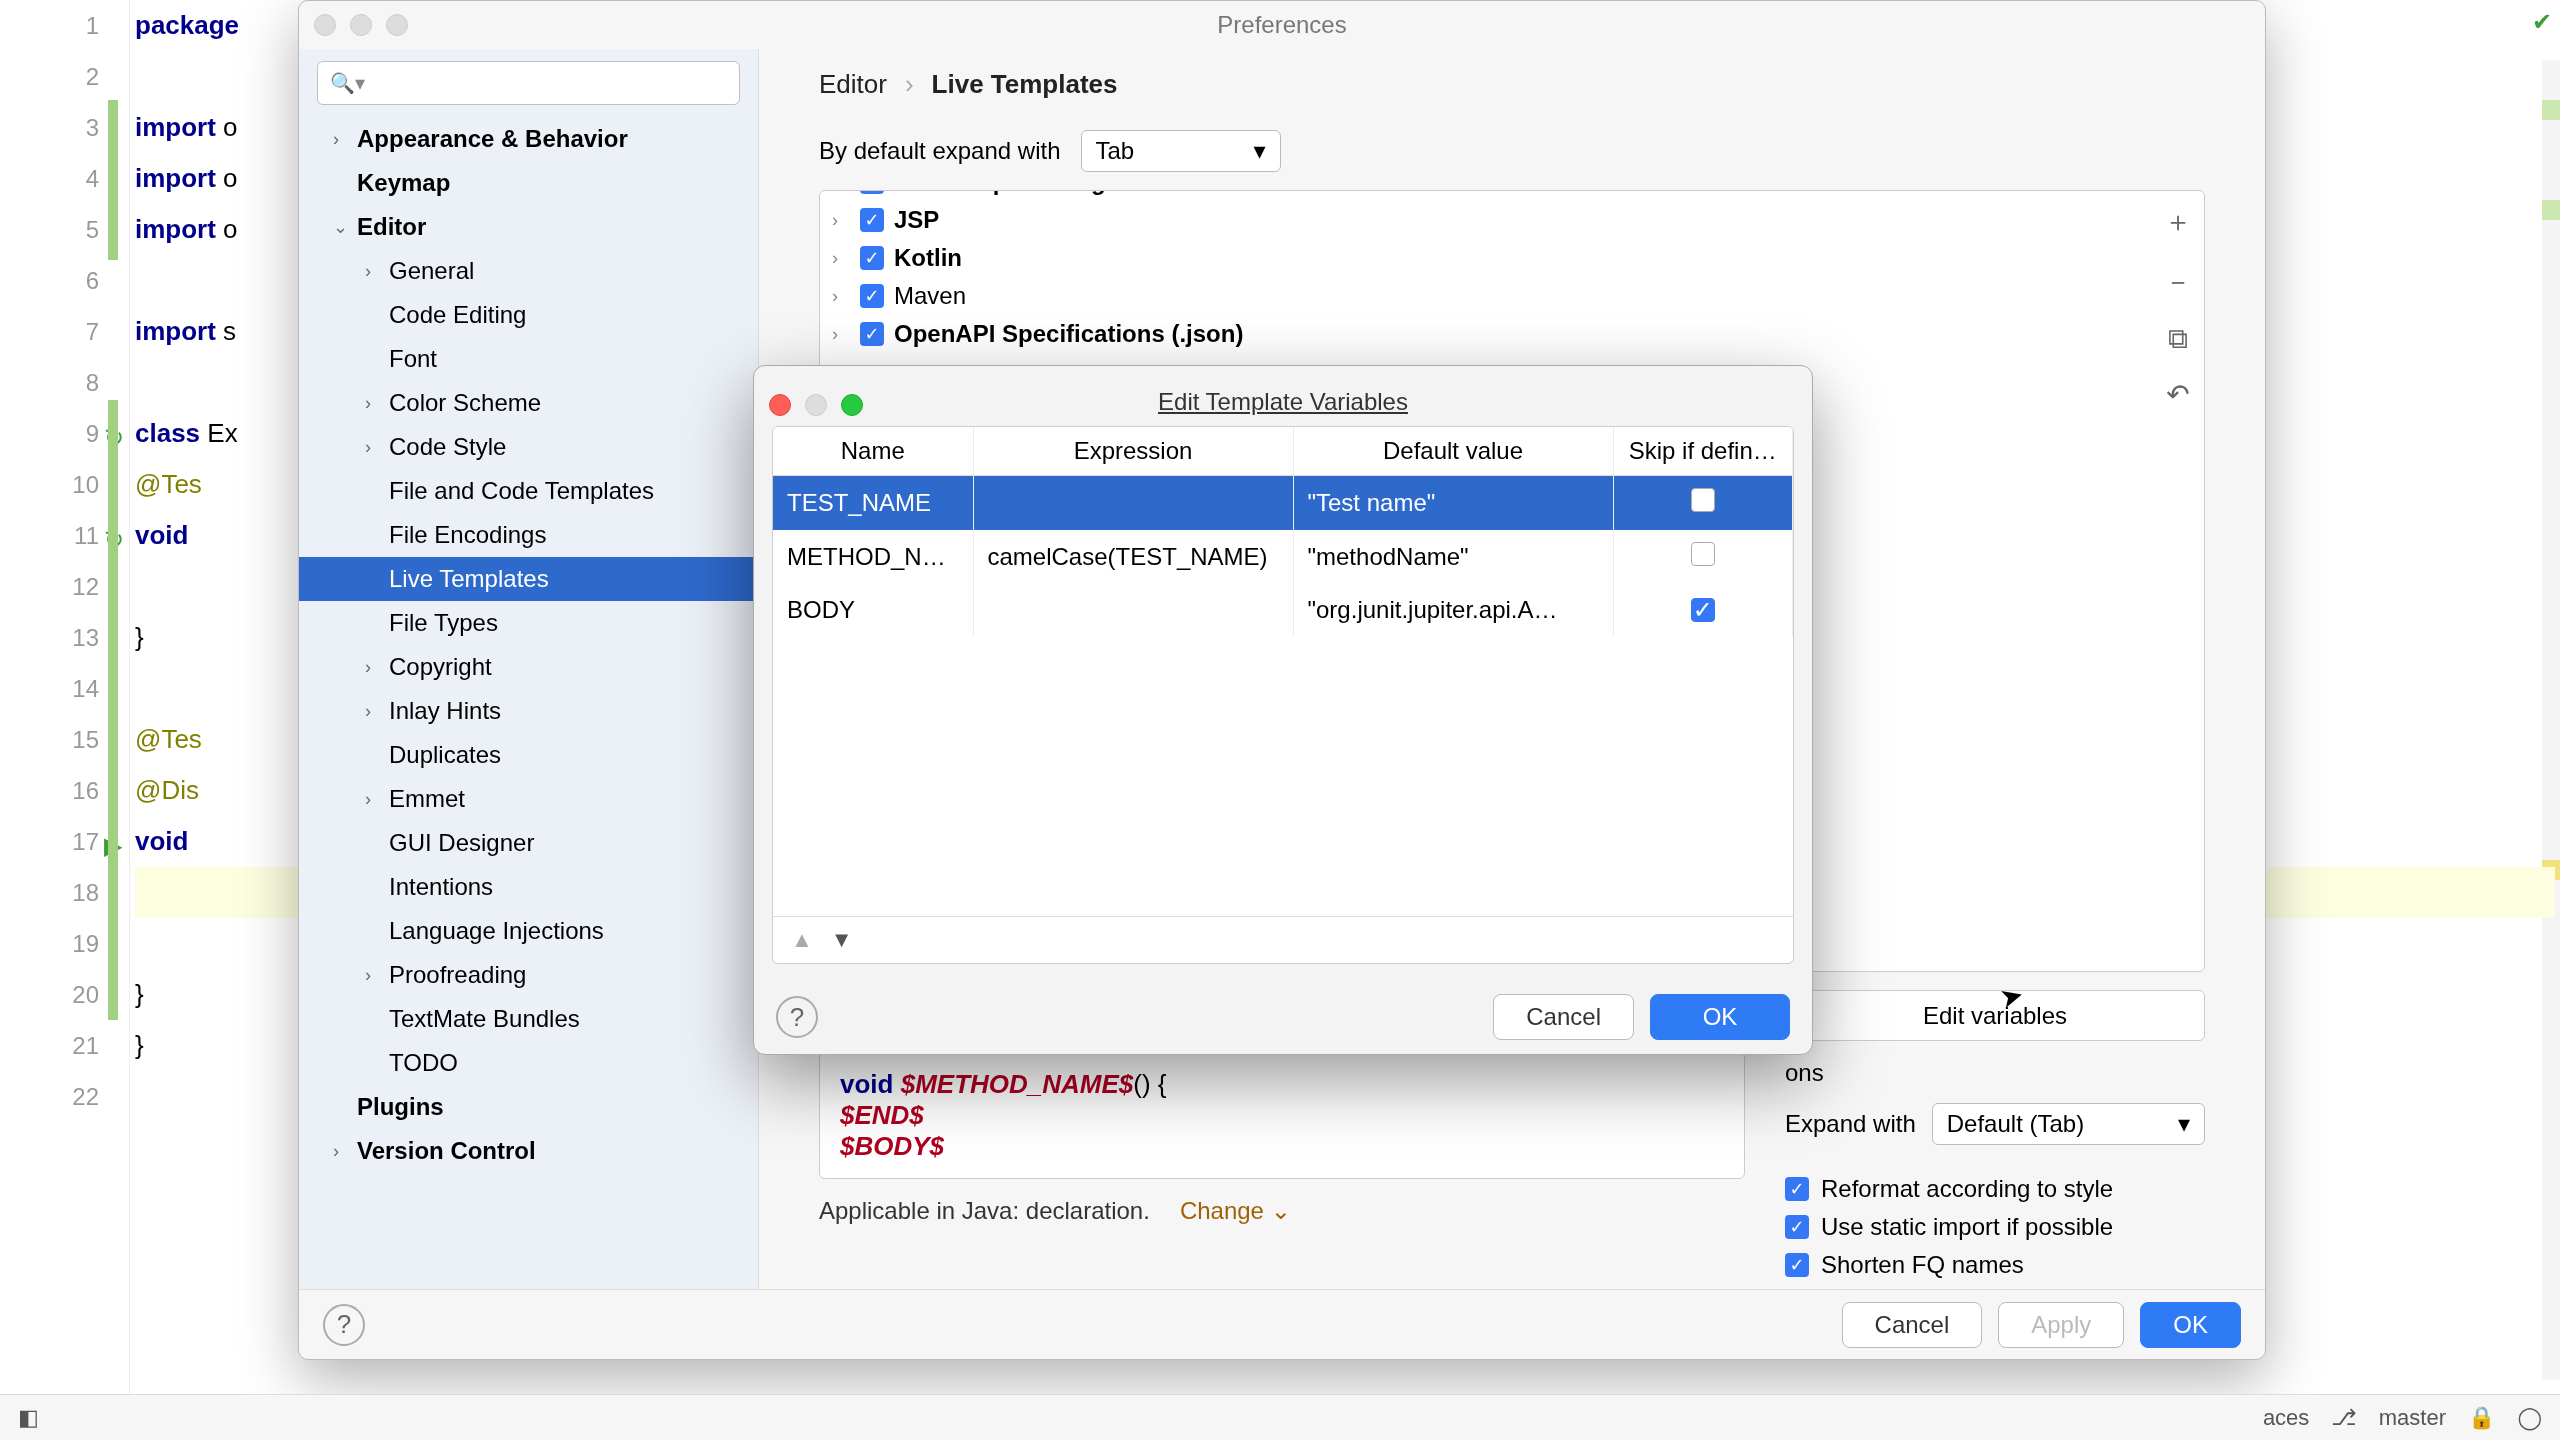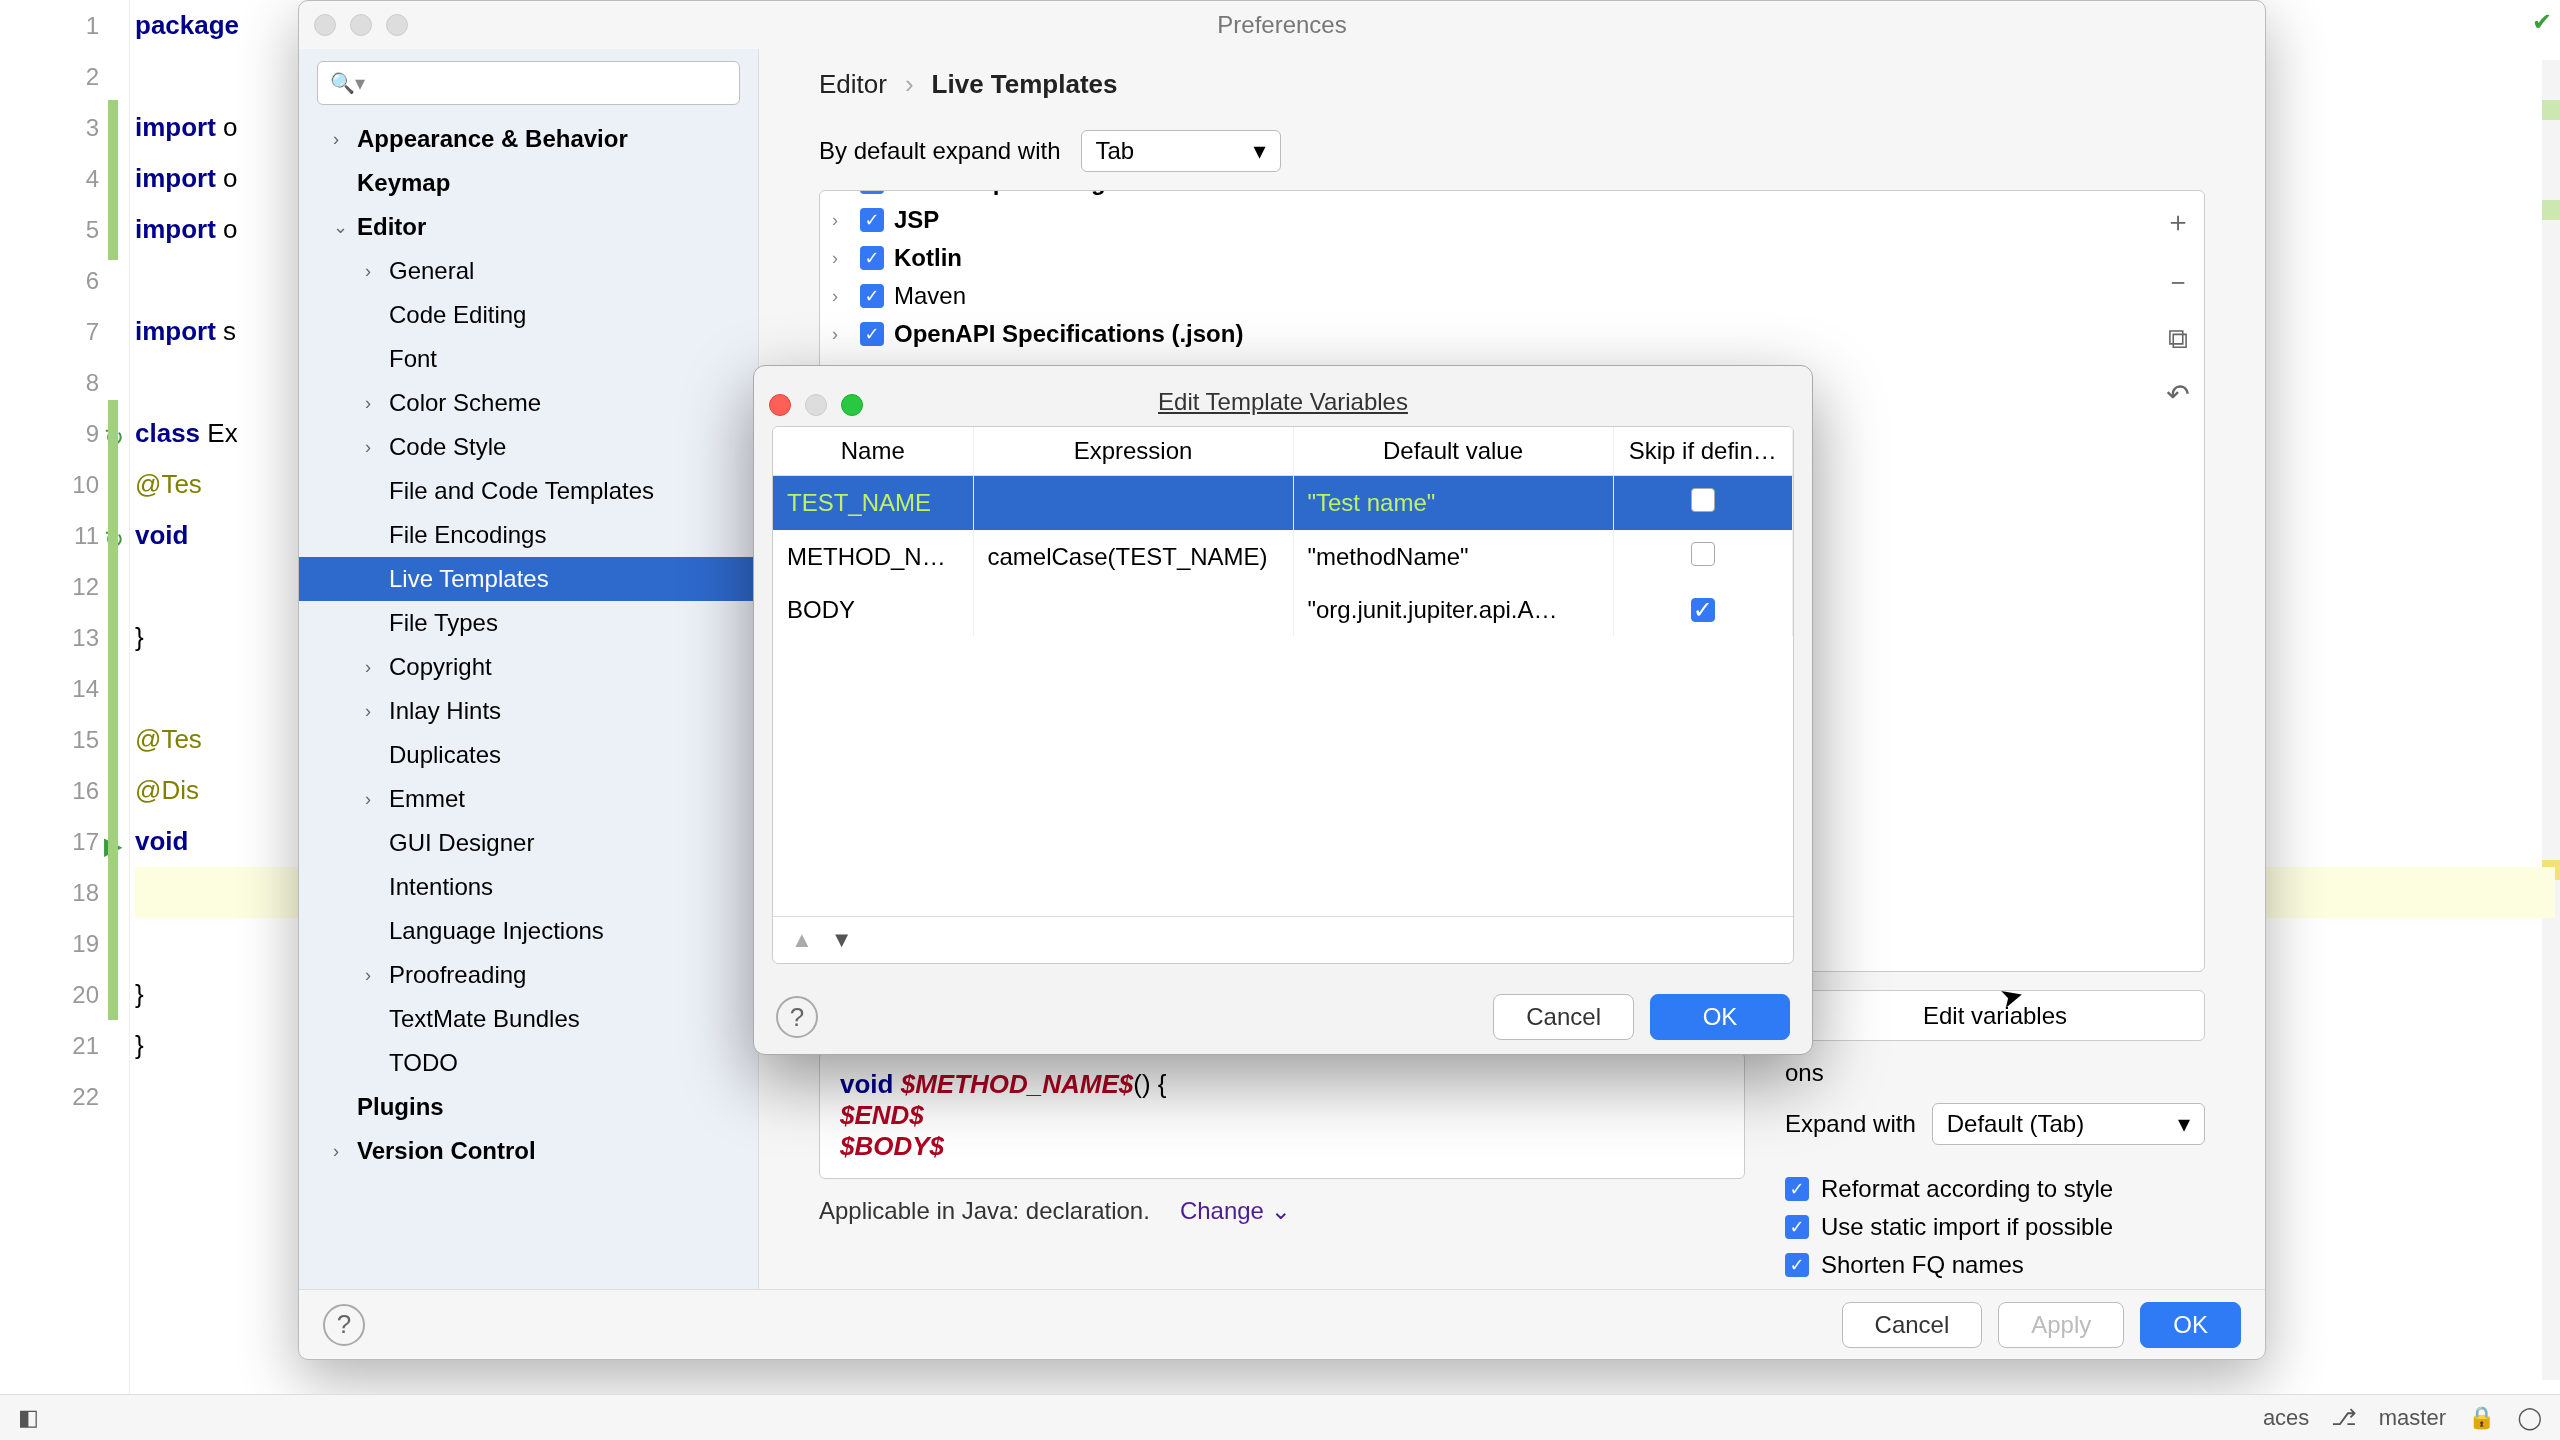--- a/index.html
+++ b/index.html
@@ -58,41 +58,41 @@
 .tvar { color: #b00020; font-weight: bold; font-style: italic; }
 .tkw { color: #00008B; font-weight: bold; }
 
 .opts { display: flex; flex-direction: column; gap: 10px; font-size: 24px; margin-top: 14px; }
 .opt-row { display: flex; align-items: center; gap: 12px; }
 .opt-check { width: 24px; height: 24px; border: 2px solid #3478f6; border-radius: 4px; background: #3478f6; color: #fff; display: flex; align-items: center; justify-content: center; font-size: 18px; }
 
 .expand-with-row { display: flex; align-items: center; gap: 16px; font-size: 24px; }
 
 .applicable { font-size: 24px; color: #333; margin-top: 18px; display: flex; gap: 30px; align-items: center; }
-.change-link { color: #4c1d95; }
+.change-link { color: #a16207; }
 
 .prefs-footer { height: 70px; border-top: 1px solid #ddd; display: flex; align-items: center; padding: 0 24px; gap: 16px; }
 .help-btn { width: 42px; height: 42px; border-radius: 50%; border: 2px solid #aaa; display: flex; align-items: center; justify-content: center; color: #666; font-size: 26px; }
 .footer-spacer { flex: 1; }
 .btn { height: 46px; padding: 0 32px; border: 1px solid #bbb; border-radius: 8px; background: #fff; font-size: 24px; color: #333; display: flex; align-items: center; }
 .btn.primary { background: #2f7af5; color: #fff; border-color: #2f7af5; }
 .btn.disabled { color: #bbb; }
 
 
 .etv-dialog { position: absolute; left: 753px; top: 365px; width: 1060px; height: 690px; background: #f3f3f3; border: 1px solid #aaa; border-radius: 12px; box-shadow: 0 25px 70px rgba(0,0,0,0.4); z-index: 50; }
 .etv-titlebar { height: 50px; display: flex; align-items: flex-end; justify-content: center; position: relative; font-size: 24px; color: #333; text-decoration: underline; }
 .etv-traffic { position: absolute; left: 15px; display: flex; gap: 14px; }
 .tl-red { background: #ff5f57; border-color: #e0443e; }
 .tl-green { background: #28c940; border-color: #1aad2b; }
 
 .etv-table-wrap { margin: 10px 18px 0 18px; border: 1px solid #ccc; border-radius: 6px; background: #fff; overflow: hidden; }
 .etv-table { width: 100%; border-collapse: collapse; font-size: 24px; }
 .etv-table th { text-align: center; padding: 10px 14px; font-weight: 400; border-bottom: 1px solid #ddd; border-right: 1px solid #eee; background: #fff; }
 .etv-table td { padding: 12px 14px; border-right: 1px solid #eee; }
-.etv-table tr.selected td { background: #2e69cc; color: #bef264; margin-left: 15px; }
+.etv-table tr.selected td { background: #2e69cc; color: #ffffff; margin-left: 15px; }
 .etv-table td.center { text-align: center; }
 .etv-checkbox { width: 24px; height: 24px; border: 1px solid #aaa; border-radius: 4px; display: inline-flex; background: #fff; align-items: center; justify-content: center; }
 .etv-checkbox.checked { background: #3478f6; border-color: #3478f6; color: #fff; }
 .etv-tools { display: flex; gap: 18px; padding: 10px 18px; border-top: 1px solid #ddd; color: #aaa; font-size: 22px; }
 
 .etv-footer { display: flex; align-items: center; padding: 14px 22px; gap: 16px; margin-top: auto; }
 .etv-dialog-inner { display: flex; flex-direction: column; height: calc(100% - 50px); }
 .etv-spacer { flex: 1; }
 
 .cursor { position: absolute; left: 2000px; top: 980px; font-size: 28px; color: #000; z-index: 200; transform: rotate(-15deg); }

